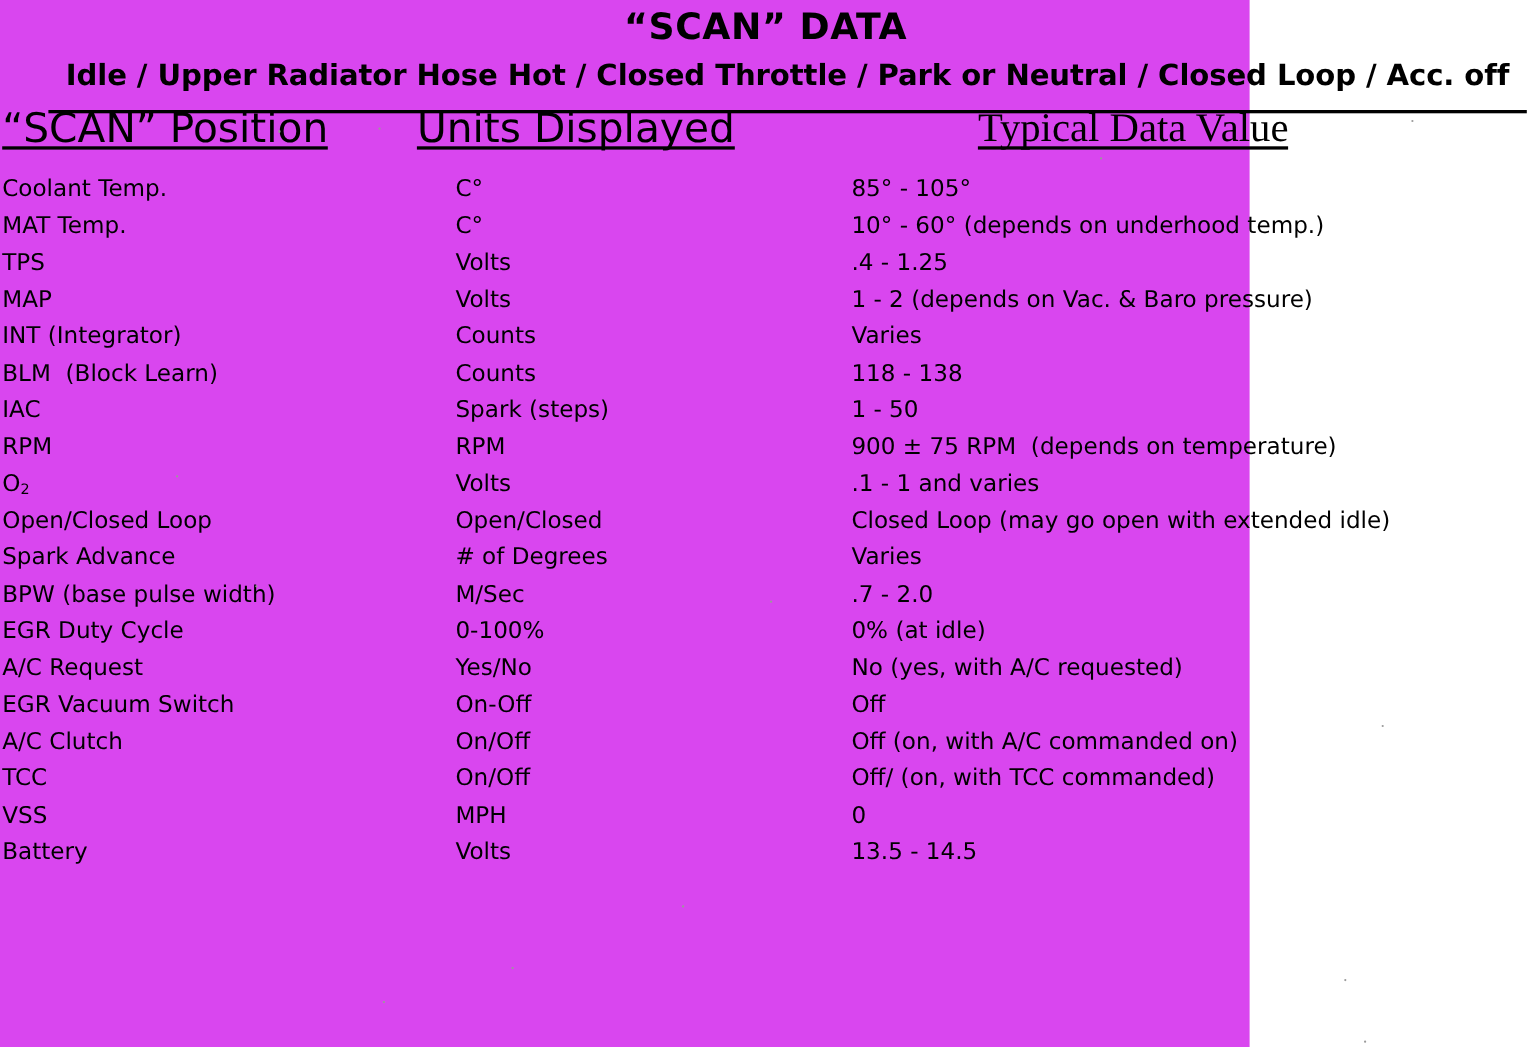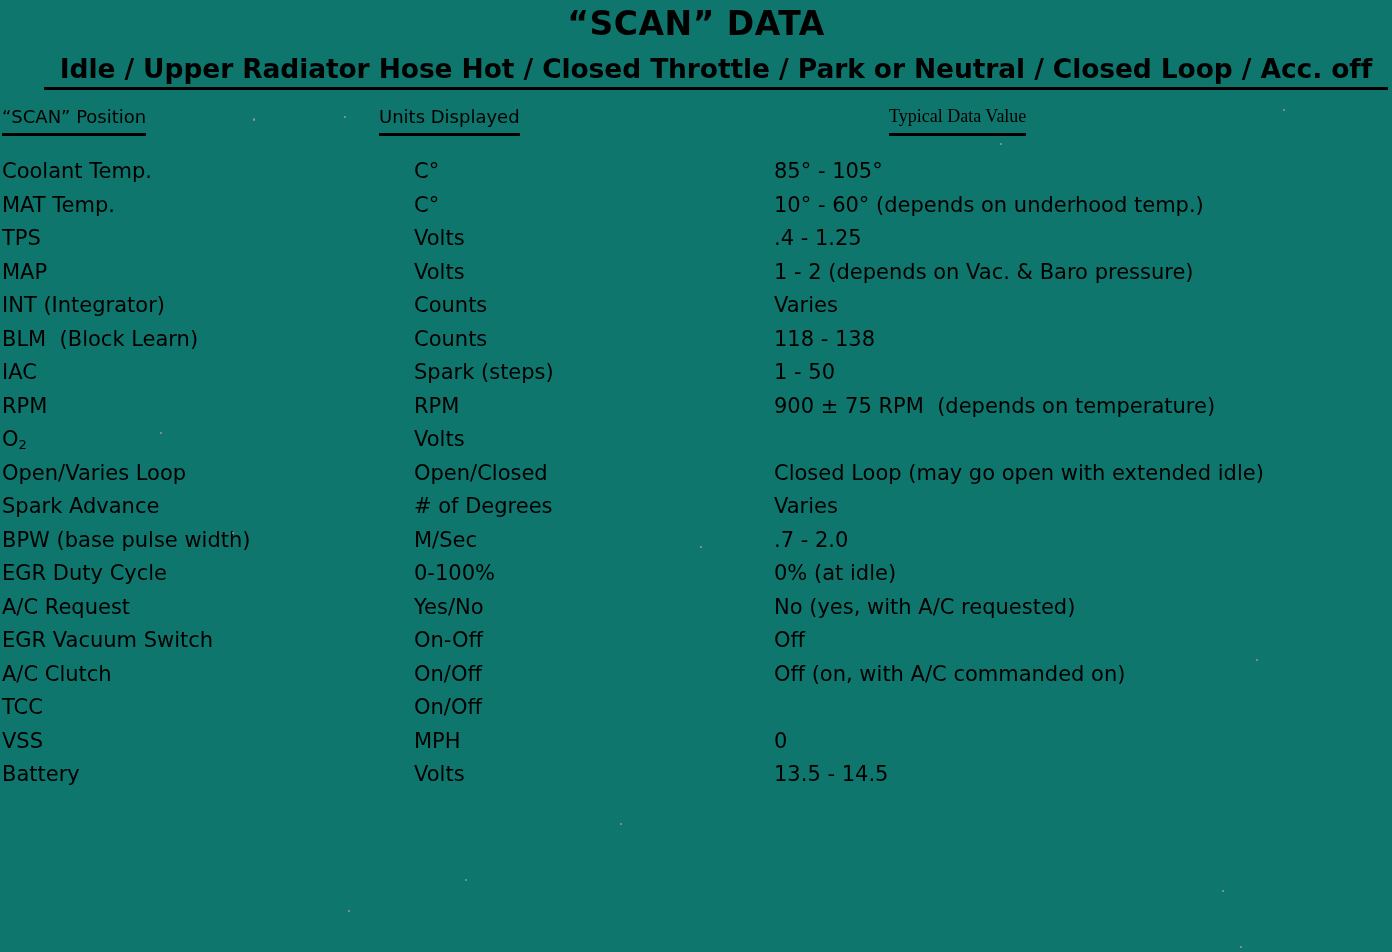--- a/index.html
+++ b/index.html
@@ -11,23 +11,23 @@
     width: 1392px;
     height: 952px;
     font-family: "DejaVu Sans", sans-serif;
     color: #000000;
     overflow: hidden;
     position: relative;
   }
 
   #page {
     position: relative;
-    width: 1392px;
+    width: 1136px;
     height: 952px;
-    background: #0f766e;
+    background: #d946ef;
   }
 
   
   .doc-title {
     position: absolute;
     left: 0;
     top: 4px;
     width: 1392px;
     text-align: center;
     font-size: 33px;
@@ -42,35 +42,35 @@
     position: absolute;
     left: 44px;
     top: 52px;
     width: 1344px;
     text-align: center;
     font-size: 26.5px;
     font-weight: bold;
     line-height: 34px;
     white-space: nowrap;
     border-bottom: 3px solid #000;
-    padding-bottom: 1px;
+    padding-bottom: 14px;
     letter-spacing: -0.1px;
   }
 
   
   .col-headers {
     position: absolute;
     left: 0;
     top: 100px;
     width: 1392px;
     height: 40px;
   }
   .col-header {
     position: absolute;
-    font-size: 18px;
+    font-size: 37px;
     line-height: 33px;
     white-space: nowrap;
     border-bottom: 3px solid #000;
     padding-bottom: 0px;
   }
   .ch-position { left: 2px; }
   .ch-units    { left: 379px; }
   .ch-value    { left: 889px; font-family: Liberation Serif, serif; }
 
   
@@ -161,23 +161,24 @@
         <div class="cell c-value">1 - 50</div>
       </div>
       <div class="row">
         <div class="cell c-position">RPM</div>
         <div class="cell c-units">RPM</div>
         <div class="cell c-value">900 ± 75 RPM  (depends on temperature)</div>
       </div>
       <div class="row">
         <div class="cell c-position">O<sub>2</sub></div>
         <div class="cell c-units">Volts</div>
-      </div>
-      <div class="row">
-        <div class="cell c-position">Open/Varies Loop</div>
+        <div class="cell c-value">.1 - 1 and varies</div>
+      </div>
+      <div class="row">
+        <div class="cell c-position">Open/Closed Loop</div>
         <div class="cell c-units">Open/Closed</div>
         <div class="cell c-value">Closed Loop (may go open with extended idle)</div>
       </div>
       <div class="row">
         <div class="cell c-position">Spark Advance</div>
         <div class="cell c-units"># of Degrees</div>
         <div class="cell c-value">Varies</div>
       </div>
       <div class="row">
         <div class="cell c-position">BPW (base pulse width)</div>
@@ -200,20 +201,21 @@
         <div class="cell c-value">Off</div>
       </div>
       <div class="row">
         <div class="cell c-position">A/C Clutch</div>
         <div class="cell c-units">On/Off</div>
         <div class="cell c-value">Off (on, with A/C commanded on)</div>
       </div>
       <div class="row">
         <div class="cell c-position">TCC</div>
         <div class="cell c-units">On/Off</div>
+        <div class="cell c-value">Off/ (on, with TCC commanded)</div>
       </div>
       <div class="row">
         <div class="cell c-position">VSS</div>
         <div class="cell c-units">MPH</div>
         <div class="cell c-value">0</div>
       </div>
       <div class="row">
         <div class="cell c-position">Battery</div>
         <div class="cell c-units">Volts</div>
         <div class="cell c-value">13.5 - 14.5</div>

